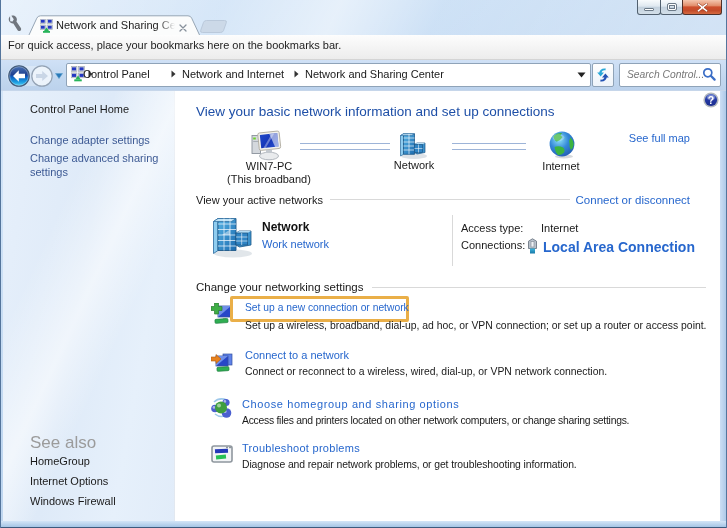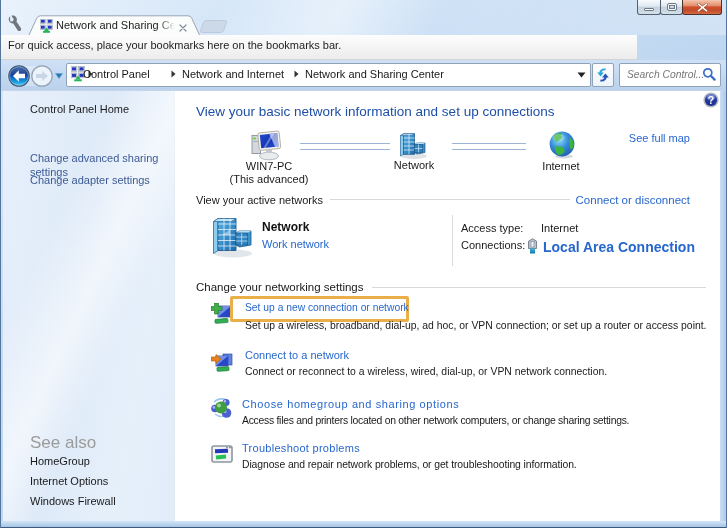--- a/index.html
+++ b/index.html
@@ -52,21 +52,21 @@
     <div class="abs" style="left:23px;top:0;width:23px;height:15px;border:1px solid #51606f;border-top:none;border-radius:0 0 3px 3px;background:linear-gradient(#f8fbfd 0%,#dfe8f0 45%,#c3d1de 50%,#d3dfe9 100%);box-sizing:border-box;">
       <div class="abs" style="left:7px;top:3.5px;width:8px;height:6px;background:transparent;border:1.4px solid #fff;outline:1px solid #6c7a88;border-radius:1px;box-sizing:border-box;box-shadow:inset 0 0 0 1px #6c7a88;"></div>
     </div>
     <div class="abs" style="left:45px;top:0;width:40px;height:15px;border:1px solid #4e3029;border-top:none;border-radius:0 0 3px 3px;background:linear-gradient(#f4c6ae 0%,#e28f6d 40%,#ce4f2d 50%,#c34c2a 75%,#d56a41 100%);box-sizing:border-box;">
       <svg class="abs" style="left:14px;top:3px" width="11" height="9" viewBox="0 0 11 9">
         <path d="M1.5 0 L5.5 3 L9.5 0 L11 1.4 L7 4.5 L11 7.6 L9.5 9 L5.5 6 L1.5 9 L0 7.6 L4 4.5 L0 1.4Z" fill="#fff" stroke="#8a3318" stroke-width=".6"></path>
       </svg>
     </div>
   </div>
 
-  <div class="abs" style="left:1px;top:35px;width:636px;height:25px;background:linear-gradient(#fdfdfd,#ececec);border-bottom:1px solid #d4d4d4;box-sizing:border-box;">
+  <div class="abs" style="left:1px;top:35px;width:725px;height:25px;background:linear-gradient(#fdfdfd,#ececec);border-bottom:1px solid #d4d4d4;box-sizing:border-box;">
     <div class="abs" style="left:7px;top:4px;font-size:11px;color:#1e1e1e;">For quick access, place your bookmarks here on the bookmarks bar.</div>
   </div>
 
   <div class="abs" style="left:1px;top:60px;width:725px;height:31px;background:linear-gradient(#d0e1f6,#c2d7ef 60%,#bcd2ec);border-bottom:1px solid #c6d6ea;box-sizing:border-box;"></div>
 
   <div class="abs" style="left:7px;top:66px;width:46px;height:20px;border-radius:10px;background:rgba(255,255,255,.30);"></div>
 
   <svg class="abs" style="left:8px;top:65px" width="22" height="22" viewBox="0 0 22 22">
     <defs>
       <linearGradient id="bb" x1="0" y1="0" x2="0" y2="1">
@@ -132,21 +132,21 @@
     <circle cx="5.8" cy="5.8" r="4" fill="none" stroke="#3b6ec6" stroke-width="1.7"></circle>
     <line x1="8.8" y1="8.8" x2="12.6" y2="12.6" stroke="#3b6ec6" stroke-width="2.3" stroke-linecap="round"></line>
   </svg>
 
   <div class="abs" style="left:3px;top:91px;width:717px;height:430px;background:#fff;"></div>
 
   <div class="abs" style="left:3px;top:91px;width:172px;height:430px;background:linear-gradient(100deg,#e7f0fb 0%,#deeaf8 45%,#e6f0fb 75%,#e1ecf9 100%);border-right:1px solid #e2e8f0;box-sizing:border-box;"></div>
   <div class="abs" style="left:3px;top:91px;width:172px;height:430px;background:linear-gradient(115deg,rgba(255,255,255,0) 30%,rgba(255,255,255,.55) 48%,rgba(255,255,255,0) 62%);"></div>
 
   <div class="abs txt" style="left:30px;top:103px;font-size:11px;">Control Panel Home</div>
-  <div class="abs" style="left:30px;top:134px;font-size:11px;color:#3d5a94;margin-top:40px;">Change adapter settings</div>
+  <div class="abs" style="left:30px;top:134px;font-size:11px;color:#3d5a94;">Change adapter settings</div>
   <div class="abs" style="left:30px;top:152px;font-size:11px;width:135px;line-height:13.5px;white-space:normal;color:#3d5a94;">Change advanced sharing settings</div>
   <div class="abs" style="left:30px;top:433px;font-size:17px;color:#9b9b9b;">See also</div>
   <div class="abs txt" style="left:30px;top:455px;font-size:11px;">HomeGroup</div>
   <div class="abs txt" style="left:30px;top:475px;font-size:11px;">Internet Options</div>
   <div class="abs txt" style="left:30px;top:495px;font-size:11px;">Windows Firewall</div>
 
   <svg class="abs" style="left:703px;top:92px" width="16" height="16" viewBox="0 0 16 16">
     <defs>
         <linearGradient id="hb" x1="0" y1="0" x2="0" y2="1">
       <stop offset="0" stop-color="#4a66cc"></stop>
@@ -177,21 +177,21 @@
     <ellipse cx="20" cy="26" rx="9.5" ry="3.8" fill="#e9ebed" stroke="#aab0b7" stroke-width=".9"></ellipse>
     <g transform="rotate(-6 20 11)">
       <rect x="9.5" y="2" width="21.5" height="17.5" rx="1.8" fill="#f3f2ec" stroke="#b0aca0" stroke-width=".9"></rect>
       <rect x="11.5" y="4" width="17.5" height="13.5" fill="url(#scr)"></rect>
       <path d="M21 4 L29 4 L29 17.5 L25.5 17.5 Z" fill="rgba(255,255,255,.55)"></path>
       <path d="M23.5 4 L26 4 L16 17.5 L13.5 17.5 Z" fill="rgba(255,255,255,.35)"></path>
     </g>
     <rect x="17" y="19.5" width="6" height="3.5" fill="#c3c8ce"></rect>
   </svg>
   <div class="abs txt" style="left:219px;top:160px;width:100px;text-align:center;font-size:11px;">WIN7-PC</div>
-  <div class="abs txt" style="left:219px;top:172.5px;width:100px;text-align:center;font-size:11px;">(This advanced)</div>
+  <div class="abs txt" style="left:219px;top:172.5px;width:100px;text-align:center;font-size:11px;">(This broadband)</div>
 
   <div class="abs" style="left:300px;top:142.5px;width:90px;height:5px;border-top:1px solid #9db4d8;border-bottom:1px solid #9db4d8;"></div>
 
   <svg class="abs" style="left:398px;top:132px" width="31" height="28" viewBox="0 0 31 28">
     <defs>
         <linearGradient id="bg1" x1="0" y1="0" x2="1" y2="1">
       <stop offset="0" stop-color="#55b2e4"></stop>
           <stop offset="1" stop-color="#1d6cb0"></stop>
     </linearGradient>
       </defs>

